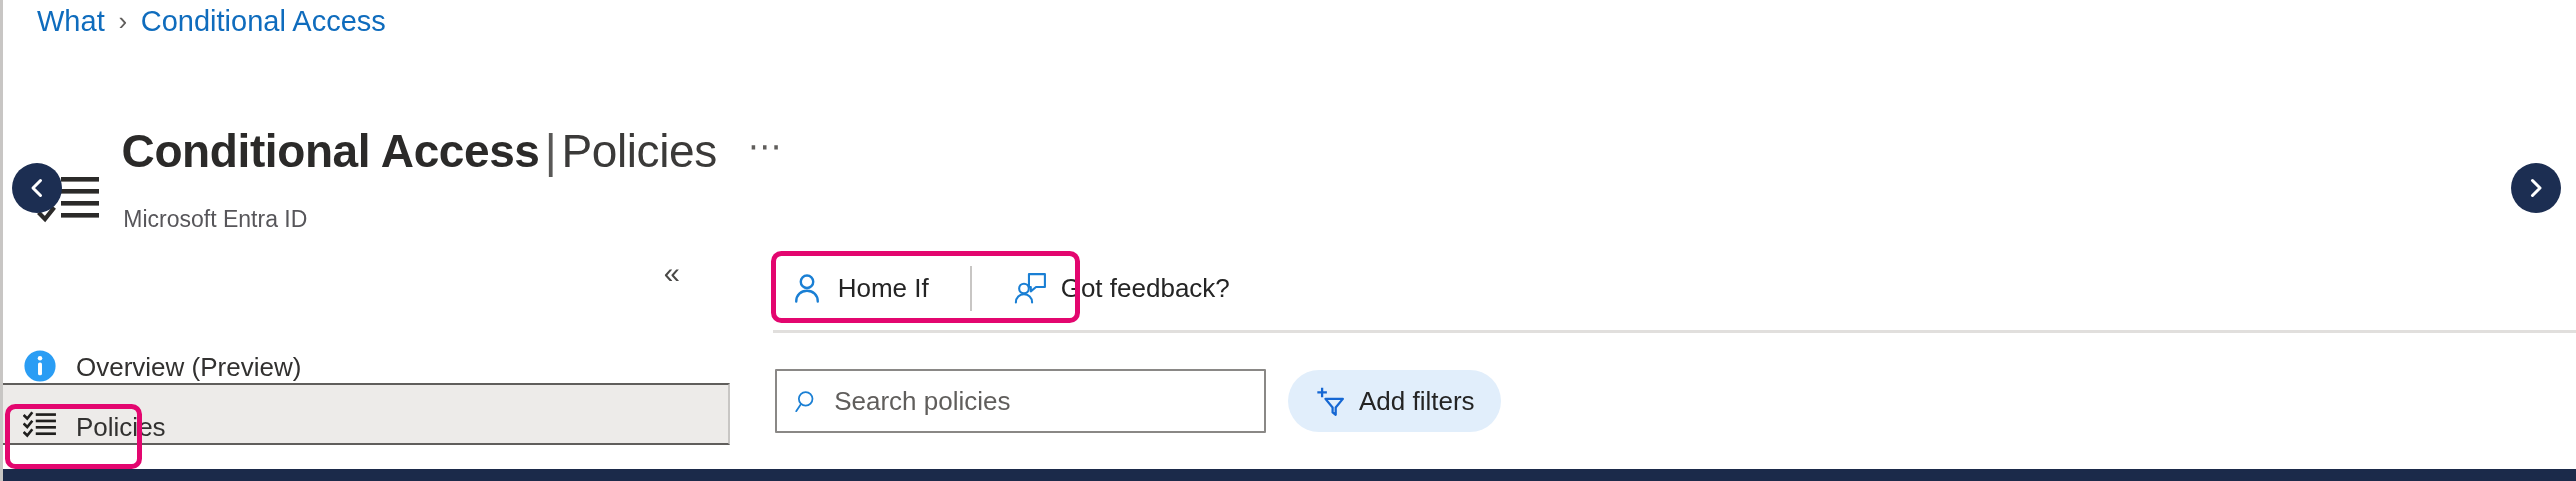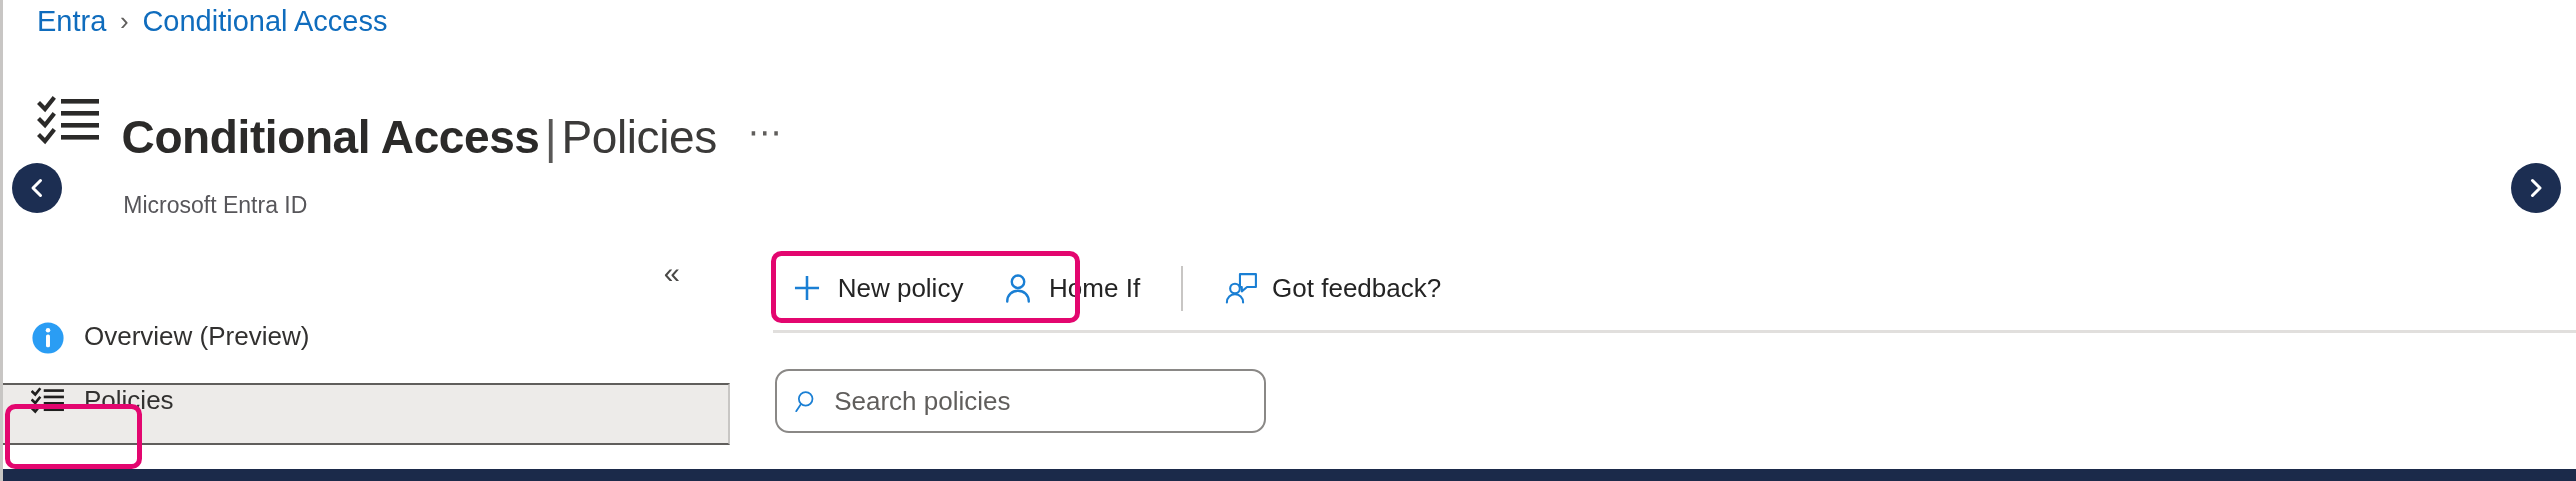--- a/index.html
+++ b/index.html
@@ -51,23 +51,23 @@
   .crumb-sep {
     color: #605e5c;
     font-size: 26px;
     font-weight: 300;
   }
 
   
   #title-block {
     position: absolute;
     left: 34px;
-    top: 82px;
-    display: flex;
-    align-items: flex-start;
+    top: 96px;
+    display: flex;
+    align-items: flex-end;
     gap: 20.6px;
   }
   #page-icon {
     width: 64px;
     height: 64px;
     flex: none;
     margin-top: 8.6px;
   }
   #title-text-wrap { display: flex; flex-direction: column; }
   #title-row {
@@ -137,24 +137,24 @@
   }
   #sidebar-list {
     position: absolute;
     left: 0;
     right: 0;
     top: 96px;
     bottom: 0;
   }
   .side-item {
     display: flex;
-    align-items: flex-start;
+    align-items: flex-end;
     gap: 19px;
     height: 62px;
-    padding-left: 28px;
+    padding-left: 20px;
     font-size: 26px;
     color: #323130;
     cursor: pointer;
     box-sizing: border-box;
     position: relative;
   }
   .side-item.selected {
     background: #edebe9;
     border-top: 2.6px solid #605e5c;
     border-bottom: 2.6px solid #605e5c;
@@ -231,21 +231,21 @@
     align-items: center;
     gap: 22.3px;
   }
   #search-box {
     display: flex;
     align-items: center;
     gap: 13.7px;
     width: 491px;
     height: 64px;
     border: 2.6px solid #8a8886;
-    border-radius: 14px;
+    border-radius: 1px;
     padding: 0 17px;
     box-sizing: border-box;
     background: #ffffff;
   }
   #search-input {
     border: none;
     outline: none;
     font-size: 26px;
     font-family: "Liberation Sans", sans-serif;
     color: #323130;
@@ -268,21 +268,21 @@
     border: none;
     font-family: "Liberation Sans", sans-serif;
   }
 </style>
 </head>
 <body>
 
 <div id="page">
 
   <div id="breadcrumb">
-    <span class="crumb-link">Entra</span>
+    <span class="crumb-link">What</span>
     <span class="crumb-sep">›</span>
     <span class="crumb-link">Conditional Access</span>
   </div>
 
   <div id="title-block">
     <svg id="page-icon" viewBox="0 0 64 64">
       <g fill="none" stroke="#2b2a29" stroke-width="4.2" stroke-linecap="square">
         <path d="M3 13 l5 5 l8 -10"></path>
         <path d="M3 29 l5 5 l8 -10"></path>
         <path d="M3 45 l5 5 l8 -10"></path>
@@ -345,26 +345,20 @@
         <span>Policies</span>
       </div>
 
     </div>
   </div>
 
   <div id="main">
 
     <div id="command-bar">
 
-      <div class="cmd">
-        <svg class="cmd-ico" viewBox="0 0 24 24">
-          <path d="M12 3.5 V20.5 M3.5 12 H20.5" stroke="#1a7fd4" stroke-width="1.8" stroke-linecap="butt"></path>
-        </svg>
-        <span>New policy</span>
-      </div>
 
 
       <div class="cmd">
         <svg class="cmd-ico" viewBox="0 0 24 24">
           <circle cx="12" cy="7.6" r="4.4" fill="none" stroke="#1a7fd4" stroke-width="1.7"></circle>
           <path d="M4.4 21.5 c0 -4.6 3.4 -7.6 7.6 -7.6 s7.6 3 7.6 7.6" fill="none" stroke="#1a7fd4" stroke-width="1.7" stroke-linecap="round"></path>
         </svg>
         <span>Home If</span>
       </div>
 
@@ -387,20 +381,27 @@
     <div id="filter-row">
 
       <div id="search-box">
         <svg width="29" height="29" viewBox="0 0 24 24">
           <circle cx="10.6" cy="9.6" r="6.2" fill="none" stroke="#1a7fd4" stroke-width="1.6"></circle>
           <path d="M6.2 14.4 L2 20.8" fill="none" stroke="#1a7fd4" stroke-width="1.6" stroke-linecap="round"></path>
         </svg>
         <input id="search-input" type="text" placeholder="Search policies" style="">
       </div>
 
+      <button id="add-filters">
+        <svg width="31" height="31" viewBox="0 0 26 26">
+          <path d="M6.8 1.4 V9.4 M2.8 5.4 H10.8" stroke="#1567d3" stroke-width="1.9" stroke-linecap="butt"></path>
+          <path d="M9.6 10.8 H24.2 L18.2 18 V24.2 L15.6 22.2 V18 Z" fill="none" stroke="#1567d3" stroke-width="1.9" stroke-linejoin="round"></path>
+        </svg>
+        <span>Add filters</span>
+      </button>
 
     </div>
   </div>
 
   <div class="anno" id="anno-policies"></div>
   <div class="anno" id="anno-newpolicy"></div>
 
   <div id="bottom-rail"></div>
 </div>
 

